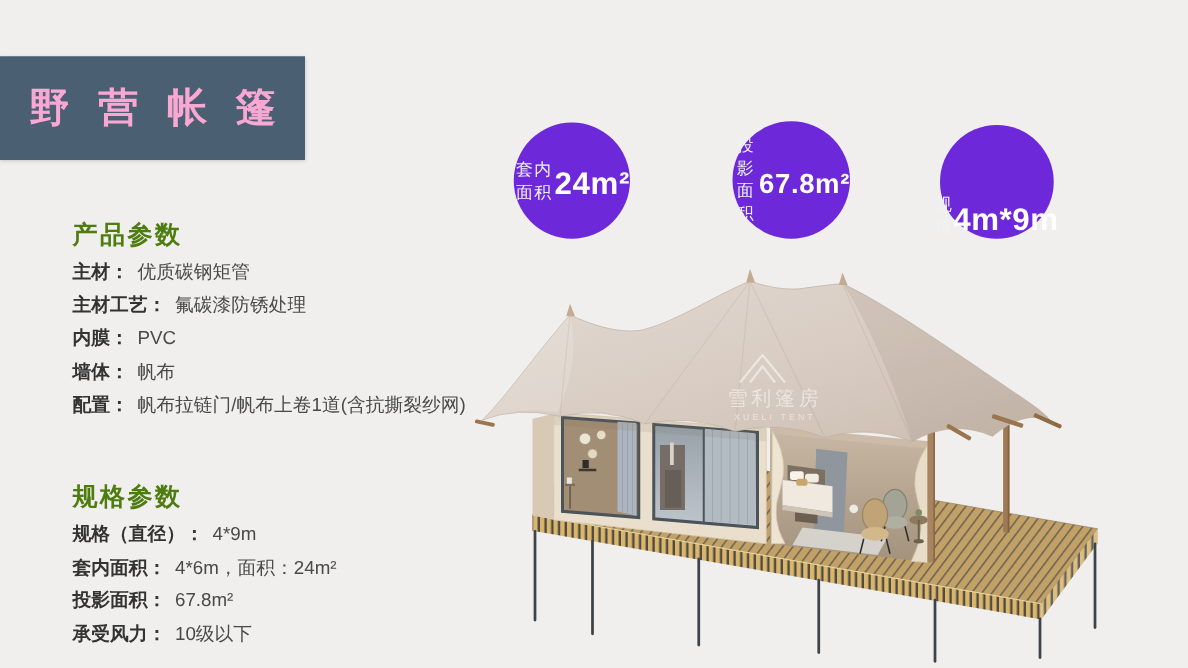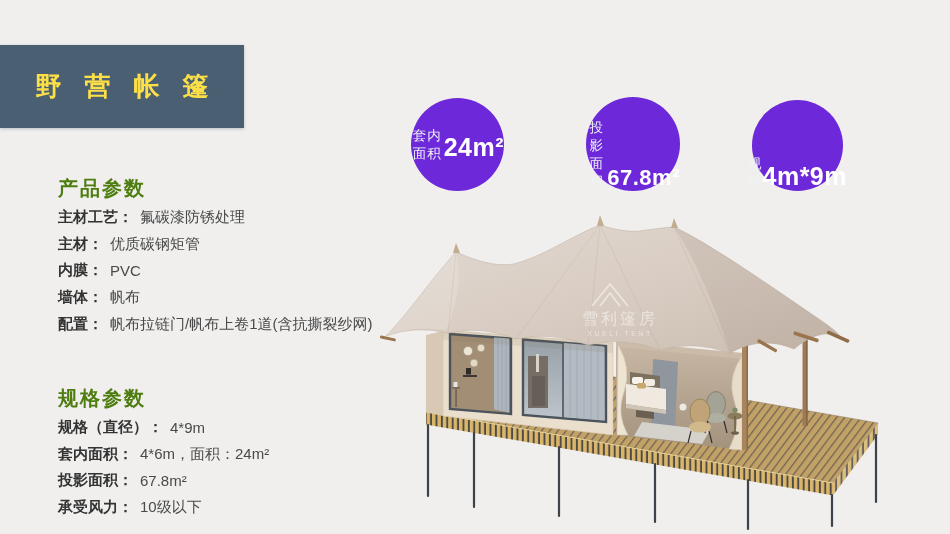--- a/index.html
+++ b/index.html
@@ -11,34 +11,34 @@
   }
   .stage{position:absolute;inset:0;}
 
   
   .header-box{
     position:absolute;left:0;top:45px;width:244px;height:83px;
     background:#4a5f72;display:flex;align-items:center;justify-content:center;
     box-shadow:0 1px 3px rgba(40,55,70,.25);
   }
   .header-title{
-    color:#fde047;font-size:26px;font-weight:bold;
+    color:#f9a8d4;font-size:32px;font-weight:bold;
     letter-spacing:23px;margin-right:-23px;white-space:nowrap;text-align:center;
   }
 
   
   .badge{
     position:absolute;border-radius:50%;background:#6d28d9;color:#fff;
     display:flex;align-items:center;justify-content:center;
     text-align:center;
   }
   .badge .b-label{font-size:13.5px;letter-spacing:1px;color:#eef2f5;}
   .badge .b-value{font-size:25px;font-weight:600;margin-top:6px;letter-spacing:.5px;}
   #badge-0{left:411px;top:98px;width:93px;height:93px;}
-  #badge-1{left:586px;top:97px;width:94px;height:94px;align-items:flex-end;}
+  #badge-1{left:586px;top:97px;width:94px;height:94px;}
   #badge-1 .b-value{font-size:22px;}
   #badge-2{left:752px;top:100px;width:91px;height:91px;align-items:flex-end;}
 
   
   .params{position:absolute;left:58px;}
   #product-params{top:176px;}
   #spec-params{top:386px;}
   .params h2{
     margin:0;font-size:20px;line-height:24px;font-weight:bold;
     color:#4d7c0f;letter-spacing:2px;
@@ -72,26 +72,26 @@
   </div>
   <div class="badge" id="badge-2">
     <span class="b-label">规格</span>
     <span class="b-value">4m*9m</span>
   </div>
 
   <div class="params" id="product-params">
     <h2>产品参数</h2>
     <div class="p-list">
       <div class="p-row">
+        <span class="p-label">主材：</span>
+        <span class="p-value">优质碳钢矩管</span>
+      </div>
+      <div class="p-row">
         <span class="p-label">主材工艺：</span>
         <span class="p-value">氟碳漆防锈处理</span>
-      </div>
-      <div class="p-row">
-        <span class="p-label">主材：</span>
-        <span class="p-value">优质碳钢矩管</span>
       </div>
       <div class="p-row">
         <span class="p-label">内膜：</span>
         <span class="p-value">PVC</span>
       </div>
       <div class="p-row">
         <span class="p-label">墙体：</span>
         <span class="p-value">帆布</span>
       </div>
       <div class="p-row">

